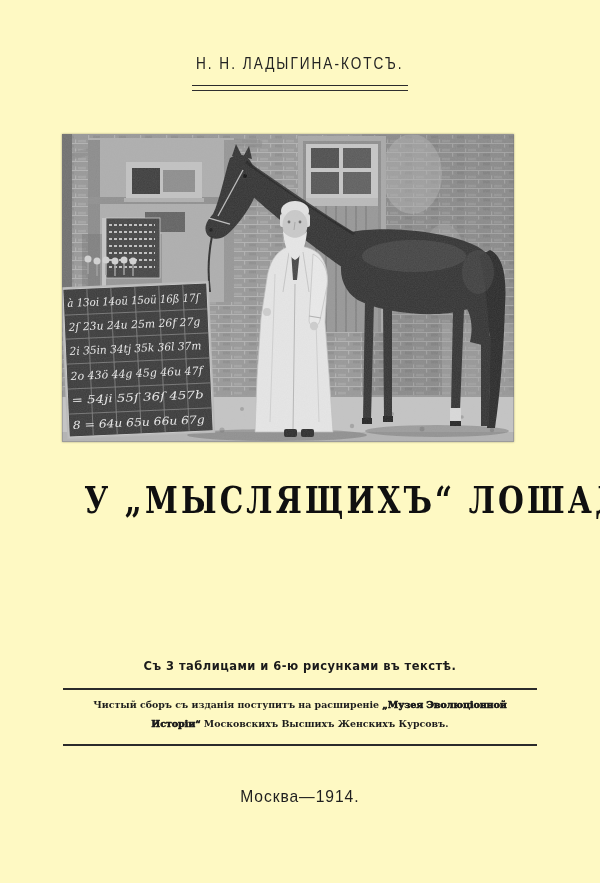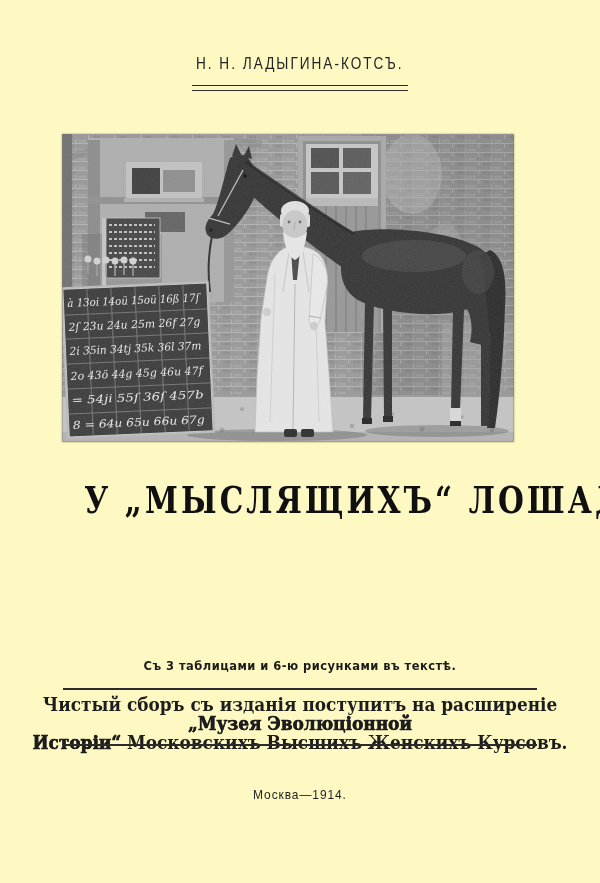--- a/index.html
+++ b/index.html
@@ -29,26 +29,26 @@
   .subtitle{top:549px;font-size:14px;font-weight:700;letter-spacing:1px;line-height:24px;color:#1b1b1b;}
   .subtitle .squeeze{transform:scaleX(.94);}
   .edition{top:616px;font-family:"DejaVu Sans", sans-serif;font-size:12.5px;font-weight:700;
            letter-spacing:.5px;color:#1b1b1b;margin-top:42px;}
   .edition .squeeze{transform:scaleX(.92);}
 
   
   .rule{position:absolute;left:63px;width:474px;height:2px;background:#2b2b2b;}
   .rule-top{top:688px;}
   .rule-bottom{top:744px;}
-  .note{top:695px;font-size:18px;font-weight:700;line-height:19px;color:#1d1d1d;}
+  .note{top:695px;font-size:10px;font-weight:700;line-height:19px;color:#1d1d1d;}
   .note .squeeze{transform:scaleX(.94);}
   .note b{-webkit-text-stroke:.45px #1d1d1d;text-shadow:.3px 0 0 #1d1d1d;}
 
   
-  .city{top:787px;font-family:"Liberation Sans", sans-serif;font-size:13px;
+  .city{top:787px;font-family:"Liberation Sans", sans-serif;font-size:17px;
         letter-spacing:1px;color:#1f1f1f;}
   .city .squeeze{transform:scaleX(.92);}
 
   .chalk{font-family:"DejaVu Serif", serif;font-style:italic;font-size:11px;fill:#e9e9e9;}
 </style>
 </head>
 <body>
 
 <div class="page">
 

